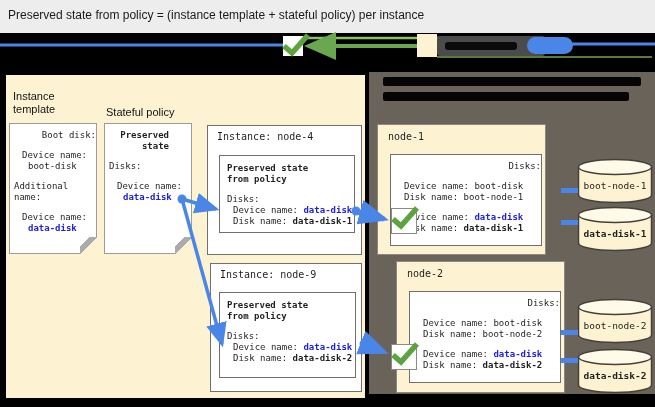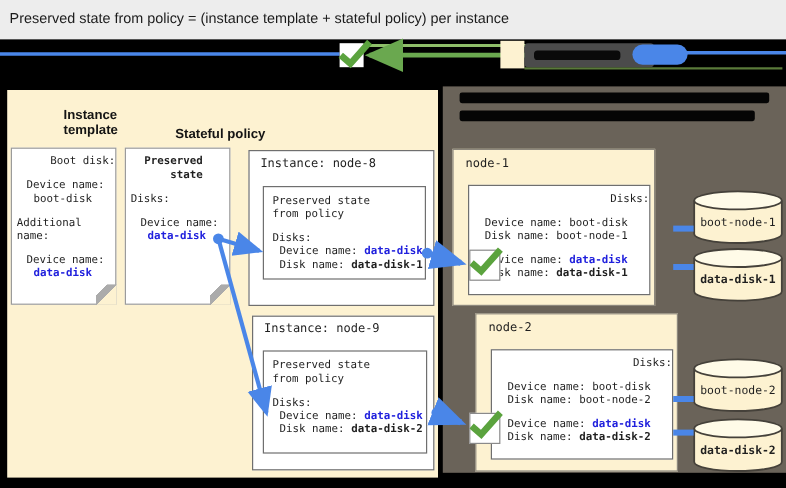--- a/index.html
+++ b/index.html
@@ -13,42 +13,42 @@
   .legend-svg{position:absolute;left:0;top:0;width:655px;height:407px;z-index:2;pointer-events:none;}
   .legend-beige{position:absolute;left:417px;top:34px;width:20px;height:23px;background:#fdf2d1;z-index:3;}
   .legend-graybar{position:absolute;left:437px;top:36px;width:108px;height:20px;background:#4b4b4b;border-radius:3px;z-index:3;}
   .legend-blob{position:absolute;left:8px;top:6px;width:72px;height:8px;background:#0a0a0a;border-radius:3px;}
   .legend-pill{position:absolute;left:527px;top:37px;width:46px;height:17px;background:#4a86e8;border-radius:9px;z-index:3;}
   
   .cream-panel{position:absolute;left:6px;top:75px;width:359px;height:323px;background:#fdf2d1;z-index:1;}
   .gray-panel{position:absolute;left:369px;top:72px;width:286px;height:322px;background:#6a6359;z-index:1;}
   .redacted-bar{position:absolute;background:#050505;border-radius:2px;height:9px;z-index:2;}
   
-  .hdr{position:absolute;z-index:3;color:#141414;font-weight:bold;font-size:11px;line-height:13px;margin-left:40px;}
+  .hdr{position:absolute;z-index:3;color:#141414;font-weight:normal;font-size:11px;line-height:13px;}
   .mi-hdr{position:absolute;z-index:3;color:#141414;font-size:10px;line-height:12px;width:160px;}
   .mi-hdr .b{font-weight:bold;}
   
   .note{position:absolute;background:#fff;border:1px solid #9b9b9b;z-index:3;
         font-family:"DejaVu Sans Mono",monospace;font-size:9px;line-height:11px;color:#1f1f1f;}
   .fold{position:absolute;right:-1px;bottom:-1px;width:17px;height:17px;
         background:linear-gradient(to top left,#fdf2d1 0 49%,#ababab 49% 72%,#fff 72%);}
   .nline{padding-left:4px;white-space:nowrap;}
   .ind1{padding-left:12px;}  .ind2{padding-left:18px;}
   .gap{margin-top:9px;}
   .pt{padding-top:6px;text-align:right;}
   
   .mbox{position:absolute;background:#fff;border:1px solid #6f6f6f;z-index:3;
         font-family:"DejaVu Sans Mono",monospace;color:#1f1f1f;}
   .mbox-title{position:absolute;left:9px;top:5px;font-size:10px;white-space:nowrap;}
   .ibox{position:absolute;background:#fff;border:1px solid #6f6f6f;font-size:9px;line-height:11px;}
   .iline{padding-left:7px;white-space:nowrap;}
   .iline2{padding-left:13px;white-space:nowrap;}
   .bold{font-weight:bold;}
   .bluetxt{color:#2020dd;font-weight:bold;}
-  .ptitle{padding-left:7px;padding-top:7px;font-weight:normal;width:88px;white-space:normal;}
+  .ptitle{padding-left:7px;padding-top:7px;font-weight:bold;width:88px;white-space:normal;}
   
   .vmbox{position:absolute;background:#fdf2d1;border:1px solid #8d887d;z-index:3;
          font-family:"DejaVu Sans Mono",monospace;color:#1f1f1f;}
   .vm-title{position:absolute;left:10px;top:6px;font-size:10px;white-space:nowrap;}
   
   .checkbox{position:absolute;width:24px;height:24px;background:#fff;border:1px solid #8a8a8a;z-index:5;}
   .checkbox.noborder{border:none;width:20px;height:20px;}
   .checkbox svg{position:absolute;left:-2px;top:-4px;overflow:visible;}
   
   .cyl{position:absolute;width:76px;height:46px;z-index:3;}
@@ -113,21 +113,21 @@
 
   <div class="note" style="left:104px;top:123px;width:86px;height:129px;">
     <div class="nline pt bold" style="width:60px;white-space:normal;">Preserved state</div>
     <div class="nline gap">Disks:</div>
     <div class="nline ind1 gap">Device name:</div>
     <div class="nline ind2 bluetxt">data-disk</div>
     <div class="fold"></div>
   </div>
 
   <div class="mbox" style="left:207px;top:125px;width:153px;height:128px;">
-    <div class="mbox-title">Instance: node-8</div>
+    <div class="mbox-title">Instance: node-4</div>
     <div class="ibox" style="left:11px;top:29px;width:134px;height:76px;">
       <div class="ptitle">Preserved state from policy</div>
       <div class="iline gap">Disks:</div>
       <div class="iline2"><span>Device name: </span><span class="bluetxt">data-disk</span></div>
       <div class="iline2"><span>Disk name: </span><span class="bold">data-disk-1</span></div>
     </div>
   </div>
 
   <div class="mbox" style="left:210px;top:263px;width:150px;height:127px;">
     <div class="mbox-title">Instance: node-9</div>

